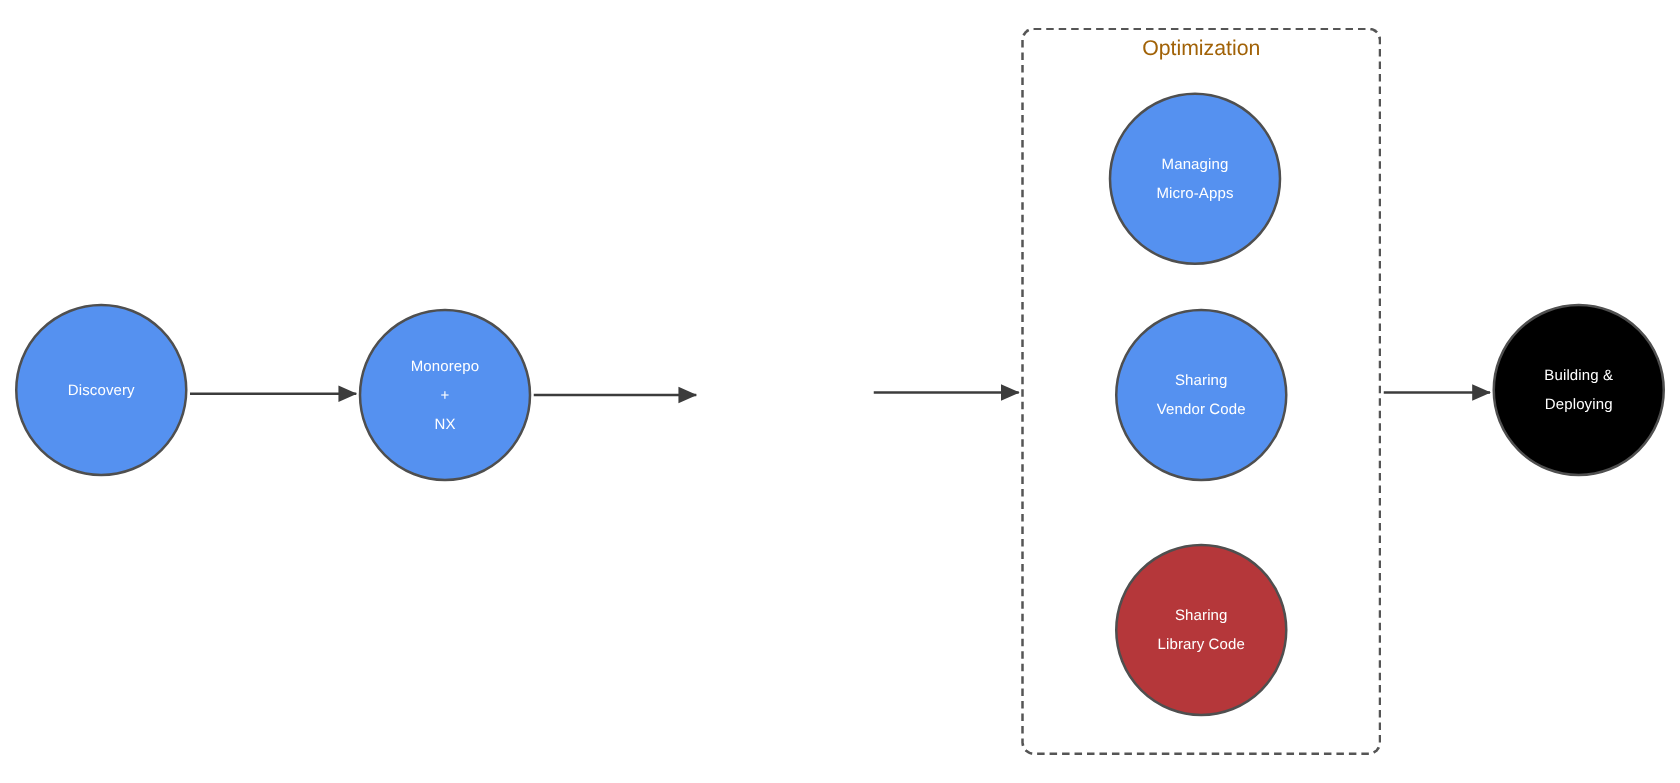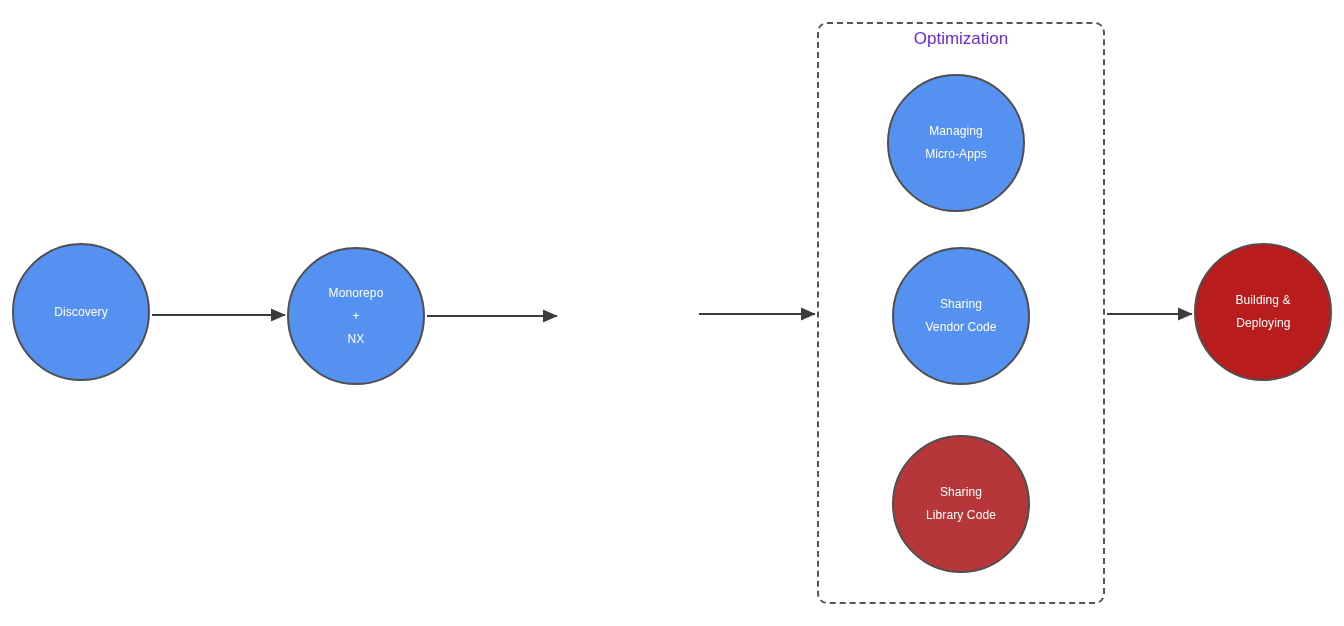--- a/index.html
+++ b/index.html
@@ -60,21 +60,21 @@
     white-space: pre-line;
     letter-spacing: 0.1px;
   }
 </style>
 </head>
 <body>
 
 <div id="canvas">
 
   <div class="group-box" id="group-optimization" style="left: 817px; top: 22px; width: 288px; height: 582px; border-color: rgb(85, 85, 85); border-style: dashed;">
-    <div class="group-title" style="top: 5px; color: #6d28d9;">Optimization</div>
+    <div class="group-title" style="top: 5px; color: #a16207;">Optimization</div>
   </div>
 
   <svg id="edge-layer" viewBox="0 0 1344 626" xmlns="http://www.w3.org/2000/svg">
     <defs>
       <marker id="arrow-end" viewBox="0 0 10 10" refX="9.5" refY="5" markerWidth="7.5" markerHeight="7.5" orient="auto-start-reverse" markerUnits="strokeWidth">
         <path d="M 0 0.6 L 10 5 L 0 9.4 z" fill="#3c3c3c"></path>
       </marker>
     </defs>
     <g id="edges-group">
         <line x1="152" y1="315" x2="285" y2="315" stroke="#3c3c3c" stroke-width="2" marker-end="url(#arrow-end)"></line>
@@ -103,18 +103,18 @@
   <div class="node" id="node-sharing-vendor-code" style="left: 892px; top: 247px; width: 138px; height: 138px; background: rgb(85, 145, 240); border-color: rgb(79, 79, 79);">
     <span class="node-label" style="color: rgb(255, 255, 255);">Sharing
 Vendor Code</span>
   </div>
 
   <div class="node" id="node-sharing-library-code" style="left: 892px; top: 435px; width: 138px; height: 138px; background: rgb(181, 55, 58); border-color: rgb(79, 79, 79);">
     <span class="node-label" style="color: rgb(255, 255, 255);">Sharing
 Library Code</span>
   </div>
 
-  <div class="node" id="node-building-deploying" style="left: 1194px; top: 243px; width: 138px; height: 138px; background: #b91c1c; border-color: rgb(79, 79, 79); text-align: right;">
+  <div class="node" id="node-building-deploying" style="left: 1194px; top: 243px; width: 138px; height: 138px; background: #000000; border-color: rgb(79, 79, 79);">
     <span class="node-label" style="color: rgb(255, 255, 255);">Building &amp;
 Deploying</span>
   </div>
 
 </div>
 
 </body></html>

